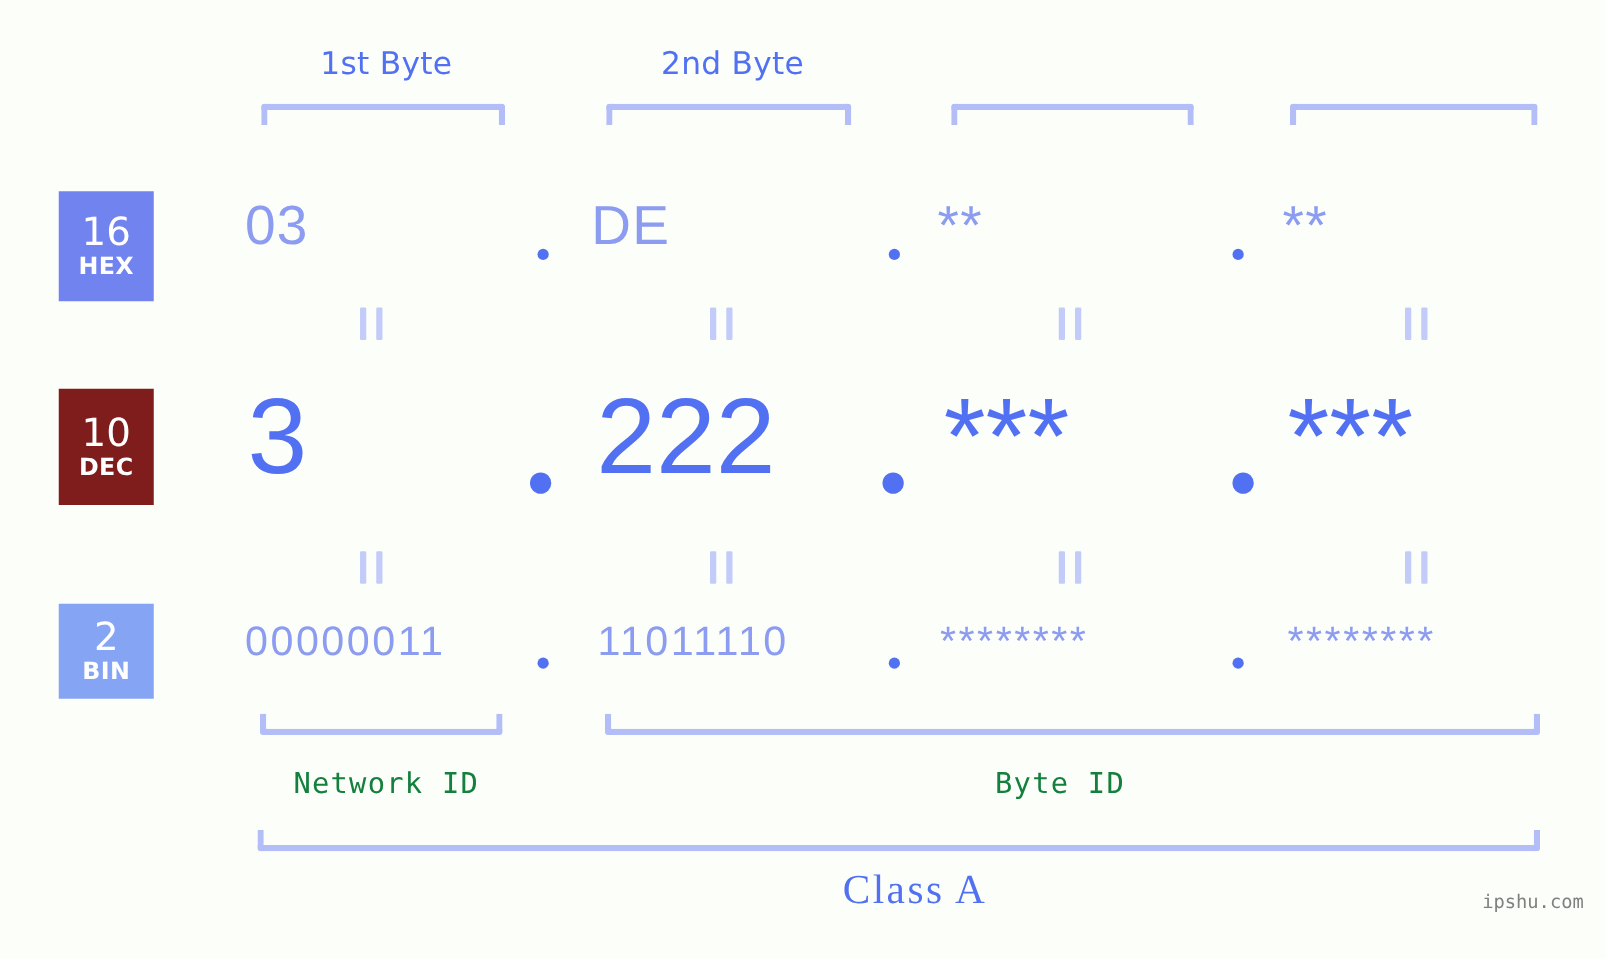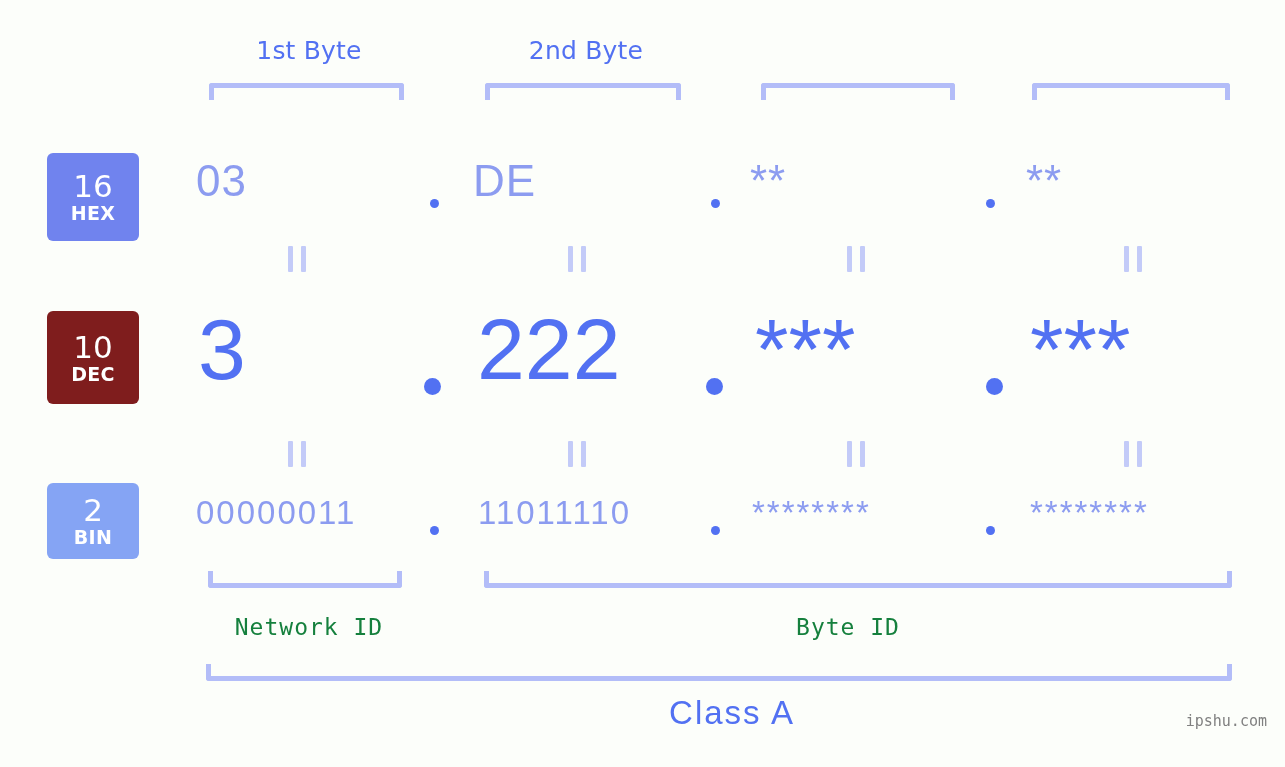--- a/index.html
+++ b/index.html
@@ -48,22 +48,22 @@
     border-left: 5px solid #B3BDF8;
     border-right: 5px solid #B3BDF8;
     border-radius: 0 0 3px 3px;
     box-sizing: border-box;
   }
 
   
   .badge {
     position: absolute;
     left: 47px;
-    width: 92px;
-    border-radius: 6px;
+    width: 76px;
+    border-radius: 0;
     display: flex;
     flex-direction: column;
     align-items: center;
     justify-content: center;
     color: #FFFFFF;
     font-family: "DejaVu Sans", sans-serif;
     box-sizing: border-box;
   }
   .badge .num {
     font-size: 31px;
@@ -138,21 +138,21 @@
     text-align: center;
     font-family: "DejaVu Sans Mono", monospace;
     font-size: 23px;
     color: #15803d;
     white-space: nowrap;
     letter-spacing: 1px;
   }
   .class-label {
     position: absolute;
     text-align: center;
-    font-family: Liberation Sans, sans-serif;
+    font-family: Liberation Serif, serif;
     font-size: 33px;
     color: #5271F2;
     white-space: nowrap;
     letter-spacing: 2px;
   }
 
   
   .watermark {
     position: absolute;
     right: 18px;

